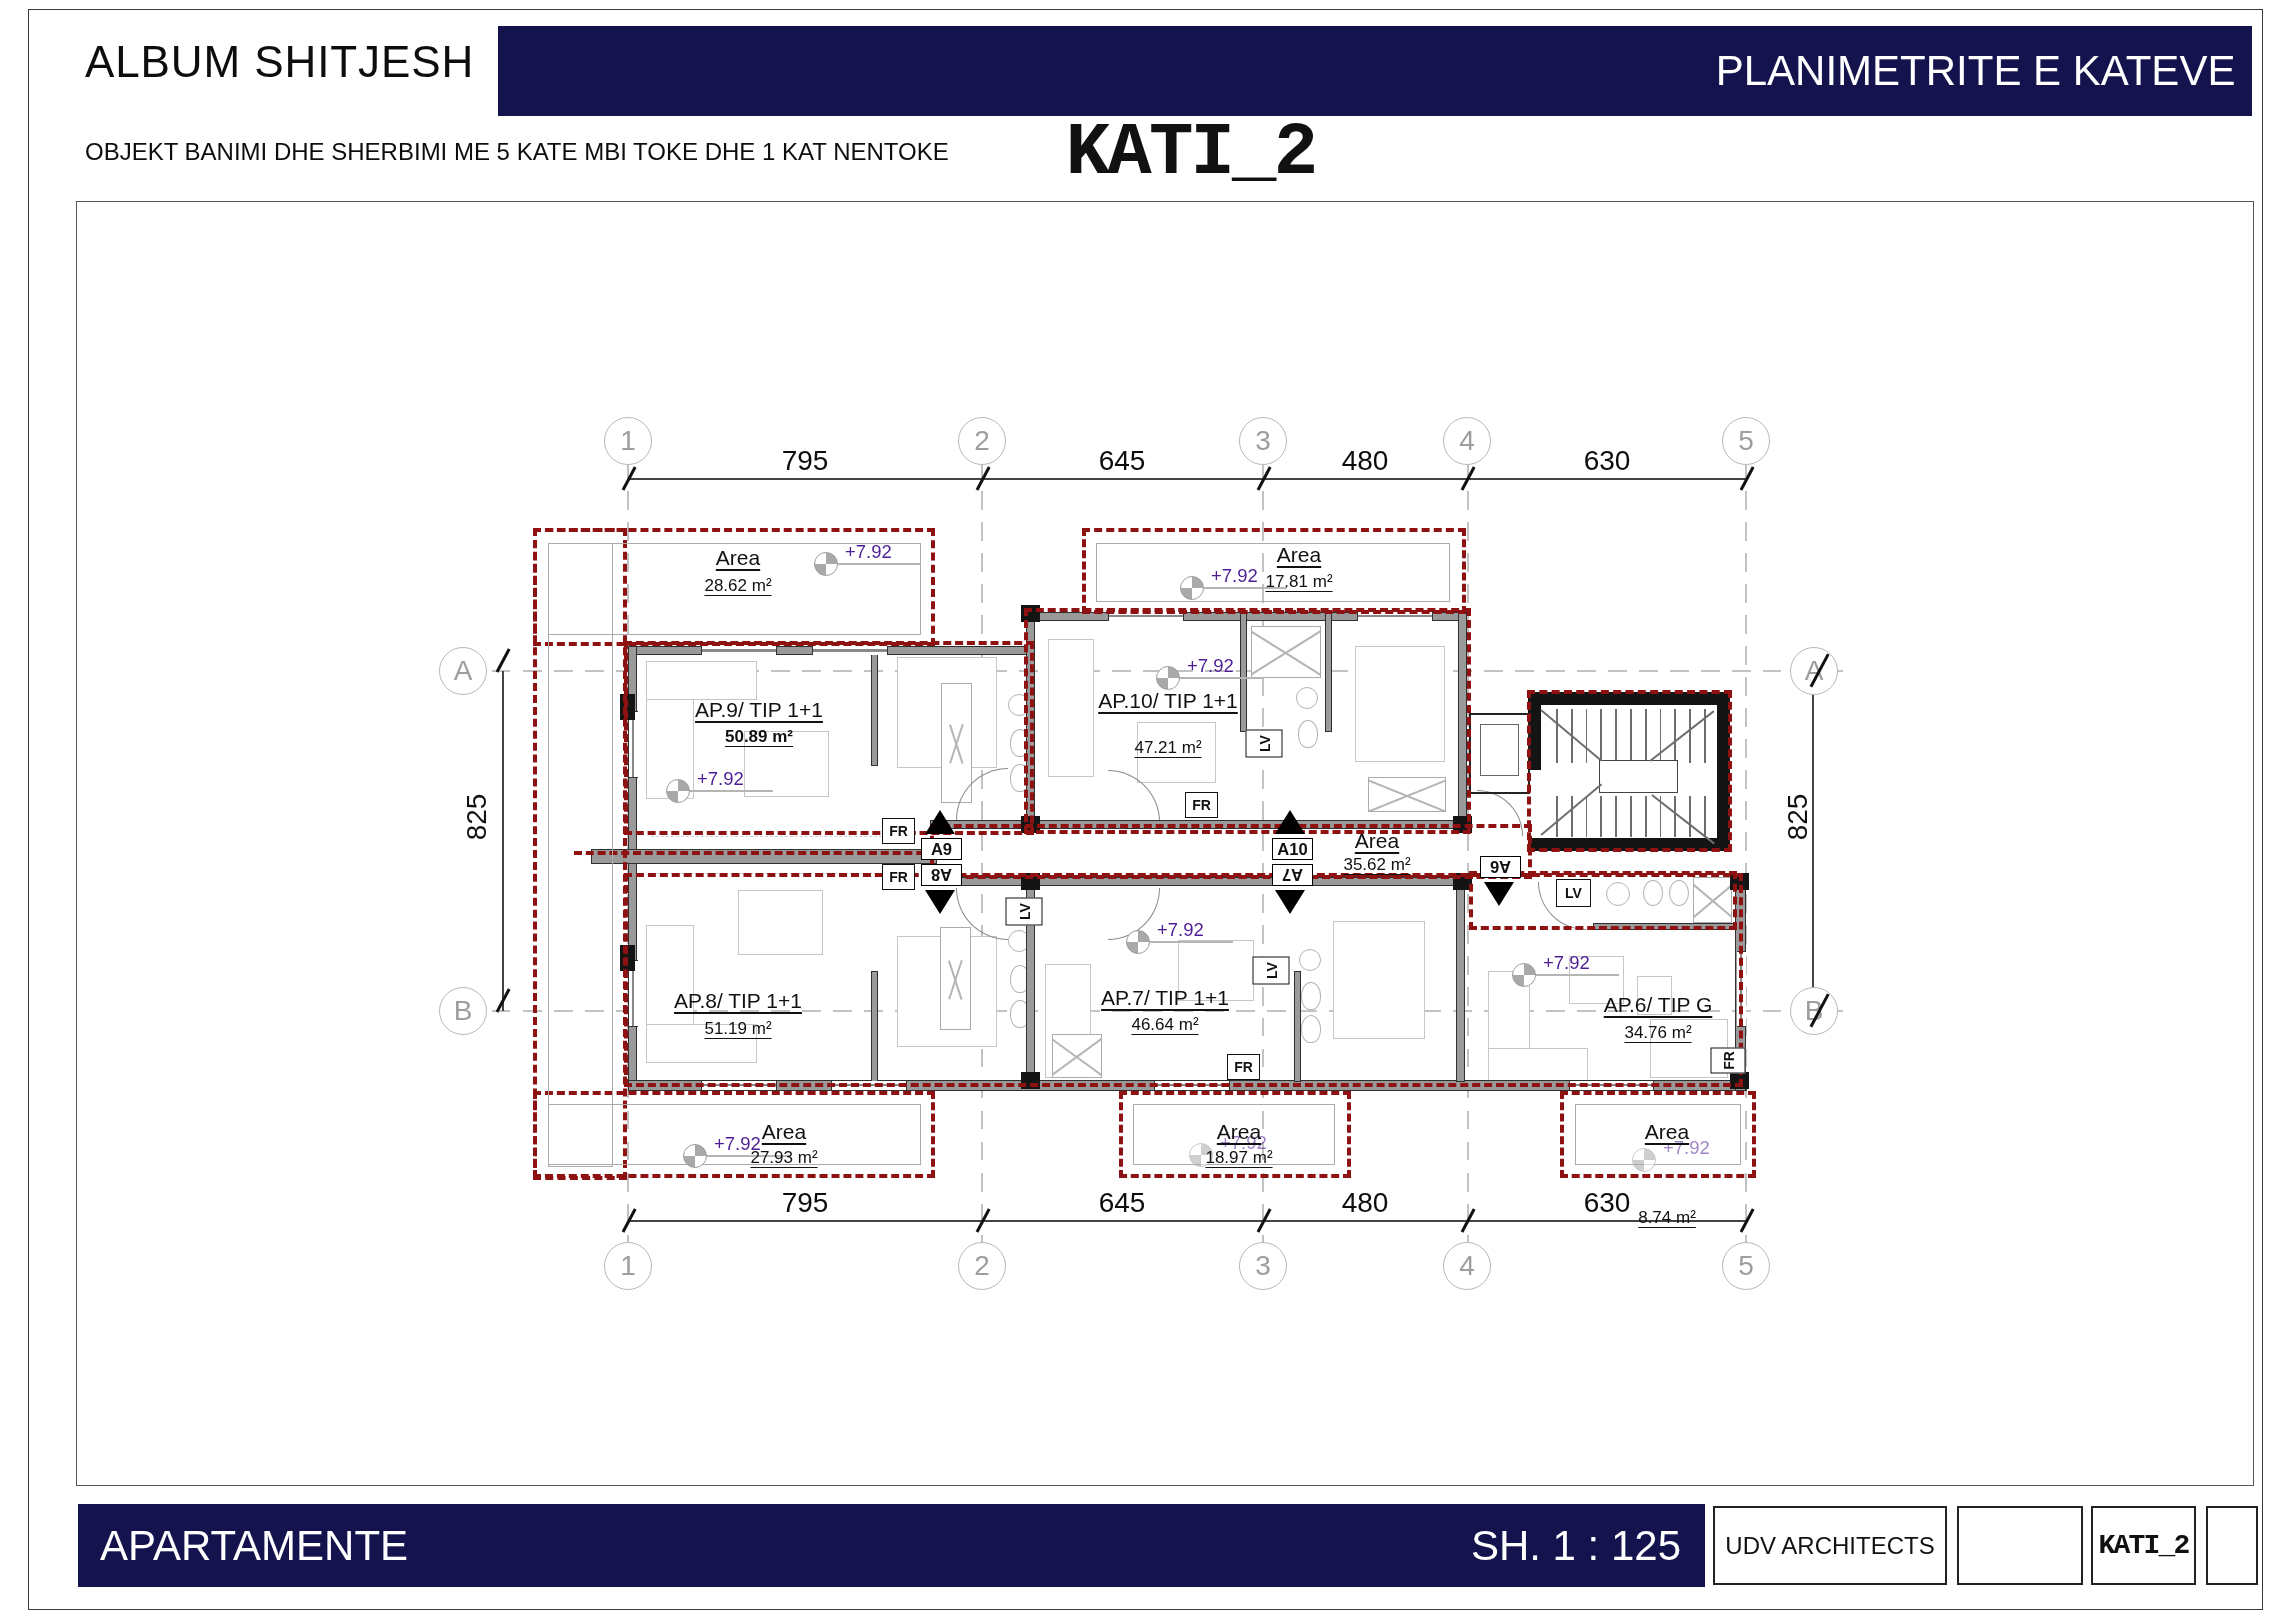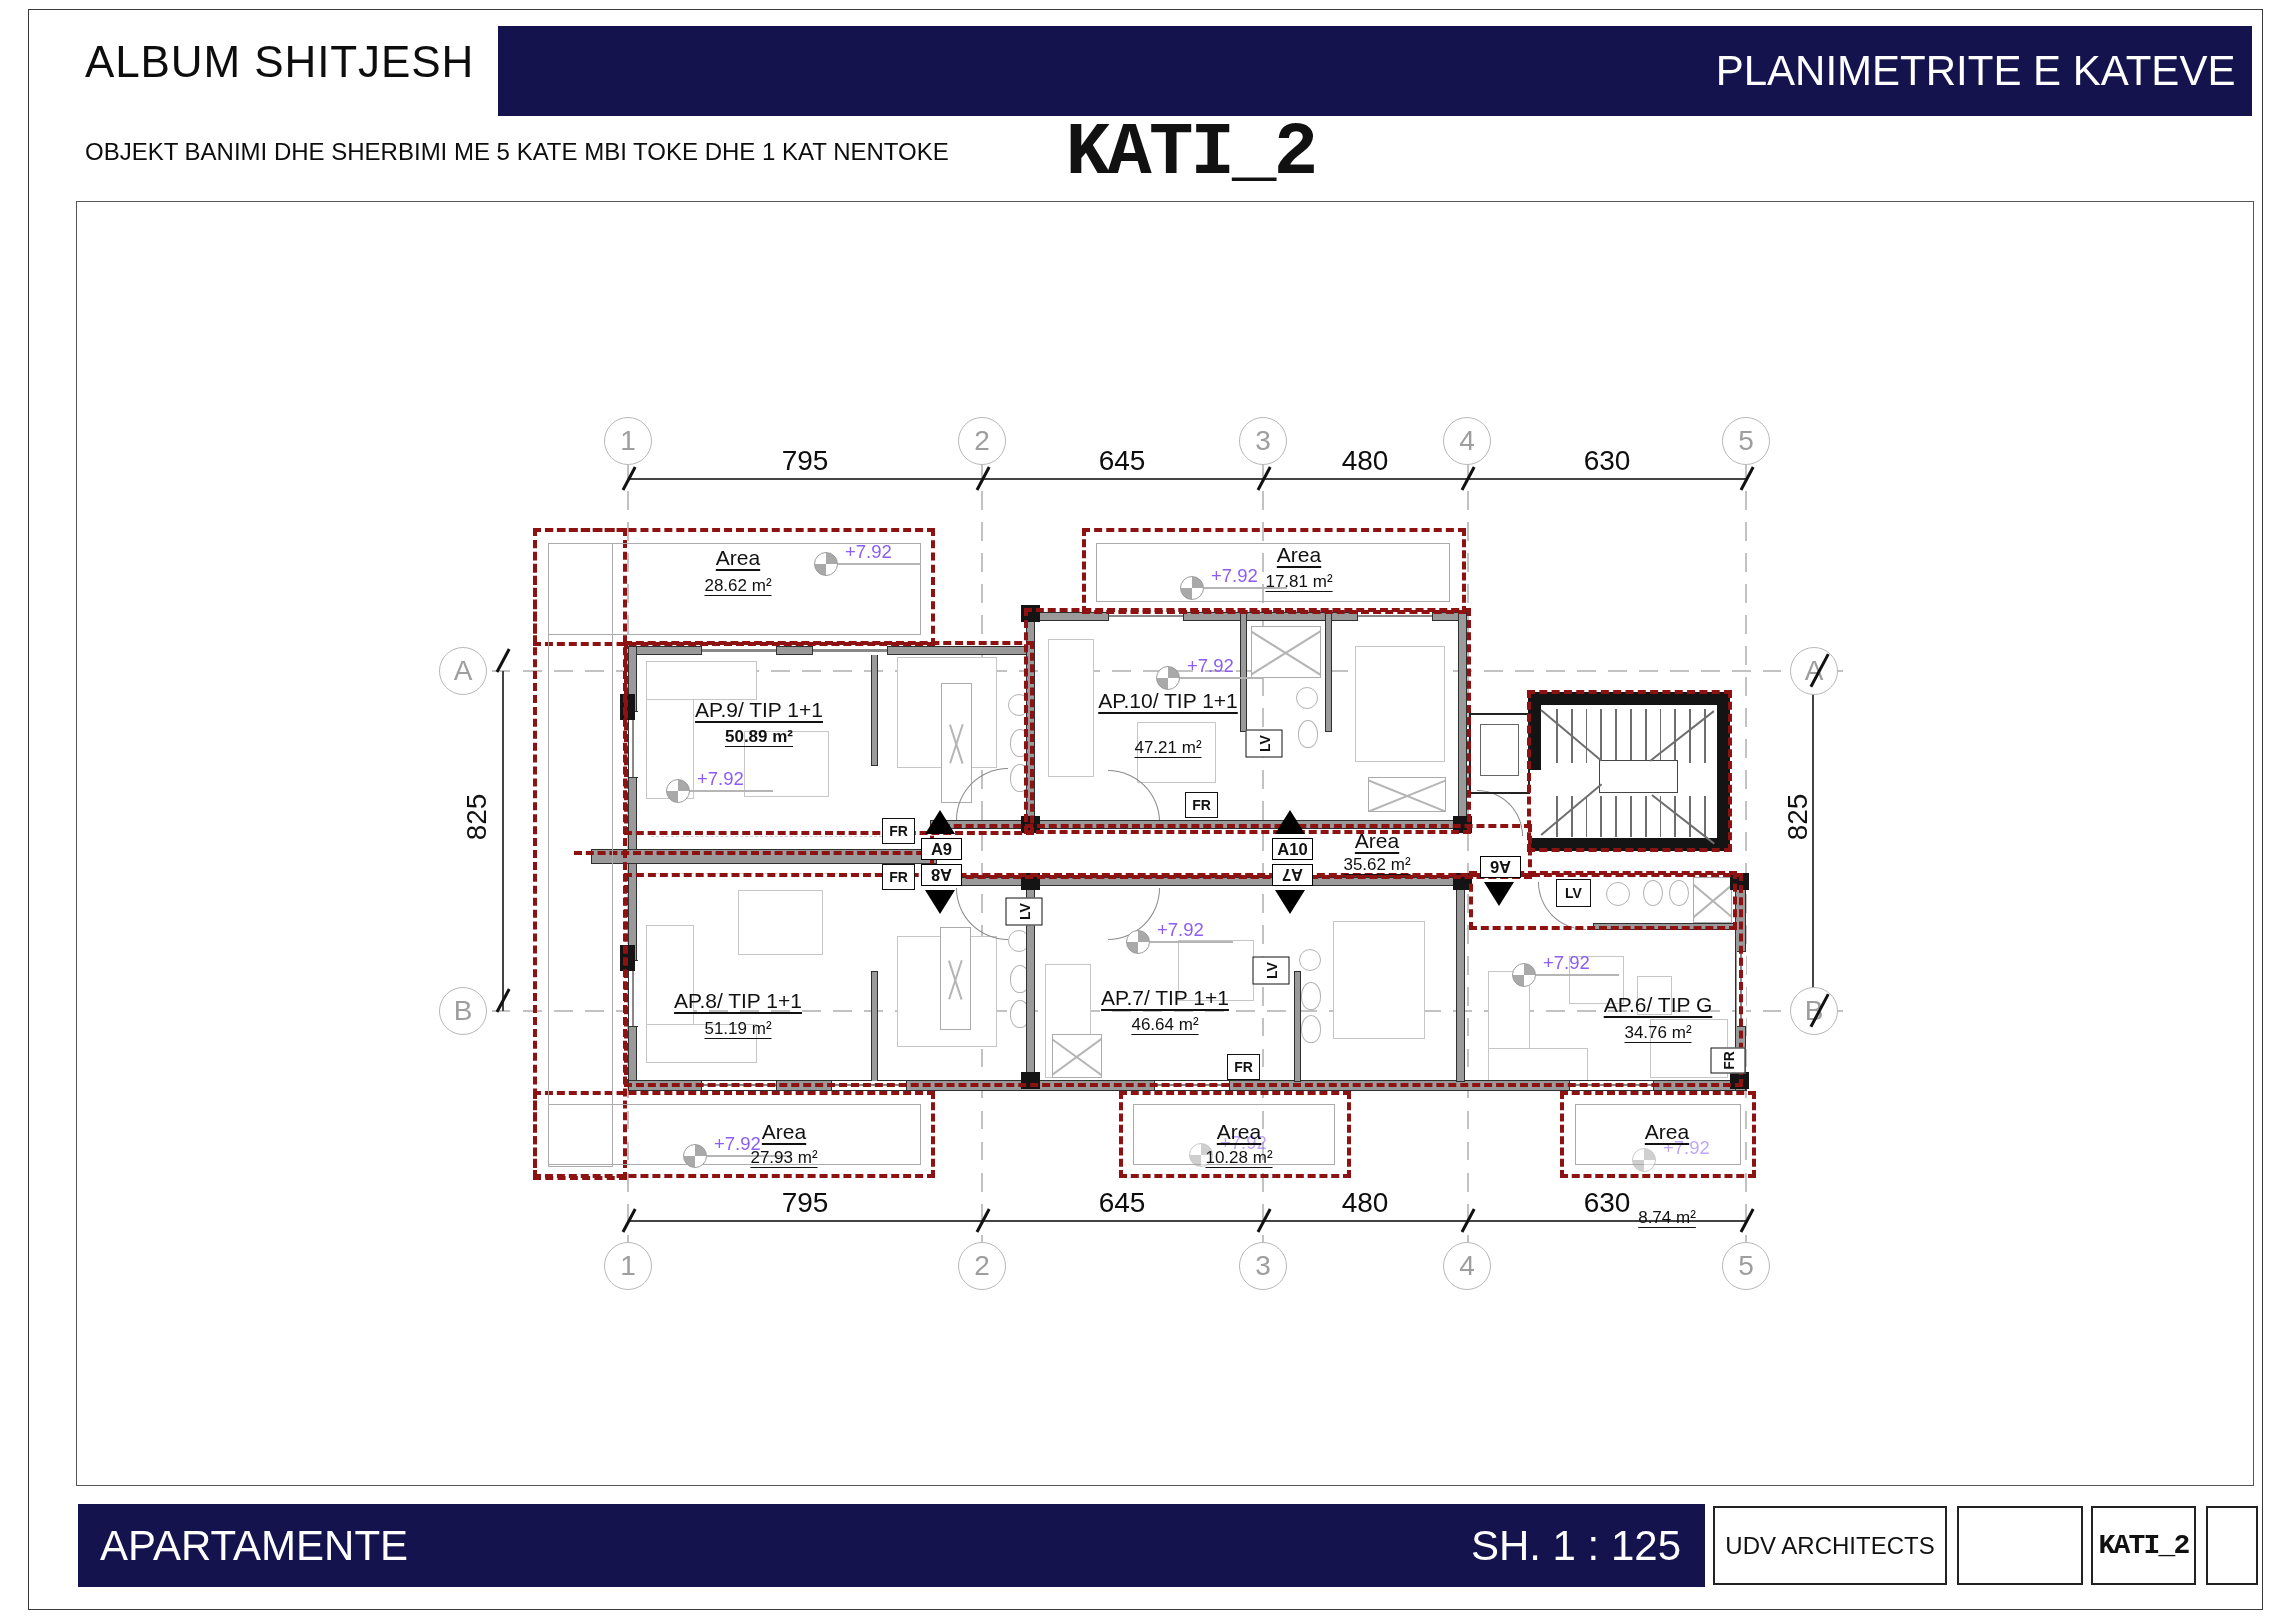--- a/index.html
+++ b/index.html
@@ -39,21 +39,21 @@
   .appl{border:1.8px solid #111;background:#fff;font-size:14px;font-weight:bold;
         display:flex;align-items:center;justify-content:center;box-sizing:border-box;color:#111;}
   .tri-up{width:0;height:0;border-left:15.7px solid transparent;border-right:15.7px solid transparent;border-bottom:24px solid #000;}
   .tri-dn{width:0;height:0;border-left:15.7px solid transparent;border-right:15.7px solid transparent;border-top:24px solid #000;}
   .mk{border:1.8px solid #000;background:#fff;font-size:16.6px;font-weight:bold;text-align:center;
       width:41px;height:22px;line-height:22px;box-sizing:border-box;}
   .flip{transform:rotate(180deg);}
   .elevc{width:24px;height:24px;border-radius:50%;border:1.8px solid #9c9c9c;box-sizing:border-box;
          background:conic-gradient(#a9a9a9 0 90deg,#fff 90deg 180deg,#a9a9a9 180deg 270deg,#fff 270deg 360deg);}
   .elevl{height:1.8px;background:#b5b5b5;}
-  .elevt{font-size:18.5px;color:#8b5cf6;white-space:nowrap;}
+  .elevt{font-size:18.5px;color:#4c1d95;white-space:nowrap;}
   .arc{border:1.8px solid #8a8a8a;box-sizing:border-box;background:transparent;}
   .treads{background:repeating-linear-gradient(90deg,#6e6e6e 0 1.8px,transparent 1.8px 14.8px);}
   .diag{height:1.8px;background:#6e6e6e;transform-origin:left center;}
   .mono{font-family:"Liberation Mono", monospace;font-weight:bold;}
   .hdr-title{font-size:44px;letter-spacing:0.9px;color:#0d0d0d;}
   .sub{font-size:24px;color:#0d0d0d;}
 </style>
 </head>
 <body>
 
@@ -343,21 +343,21 @@
 
 <div class="a lbl" style="left:738px;top:546px;">Area</div>
 <div class="a lbl lbl2" style="left:738px;top:576px;">28.62 m²</div>
 <div class="a lbl" style="left:1299px;top:543px;">Area</div>
 <div class="a lbl lbl2" style="left:1299px;top:572px;">17.81 m²</div>
 <div class="a lbl" style="left:1377px;top:829px;">Area</div>
 <div class="a lbl lbl2" style="left:1377px;top:855px;">35.62 m²</div>
 <div class="a lbl" style="left:784px;top:1120px;">Area</div>
 <div class="a lbl lbl2" style="left:784px;top:1148px;">27.93 m²</div>
 <div class="a lbl" style="left:1239px;top:1120px;">Area</div>
-<div class="a lbl lbl2" style="left:1239px;top:1148px;">10.28 m²</div>
+<div class="a lbl lbl2" style="left:1239px;top:1148px;">18.97 m²</div>
 <div class="a lbl" style="left:1667px;top:1120px;">Area</div>
 <div class="a lbl lbl2" style="left:1667px;top:1208px;">8.74 m²</div>
 
 <div class="a lbl" style="left:759px;top:698px;">AP.9/ TIP 1+1</div>
 <div class="a lbl lbl2" style="left:759px;top:727px;font-weight:bold;">50.89 m²</div>
 <div class="a lbl" style="left:1168px;top:689px;">AP.10/ TIP 1+1</div>
 <div class="a lbl lbl2" style="left:1168px;top:738px;">47.21 m²</div>
 <div class="a lbl" style="left:738px;top:989px;">AP.8/ TIP 1+1</div>
 <div class="a lbl lbl2" style="left:738px;top:1019px;">51.19 m²</div>
 <div class="a lbl" style="left:1165px;top:986px;">AP.7/ TIP 1+1</div>

